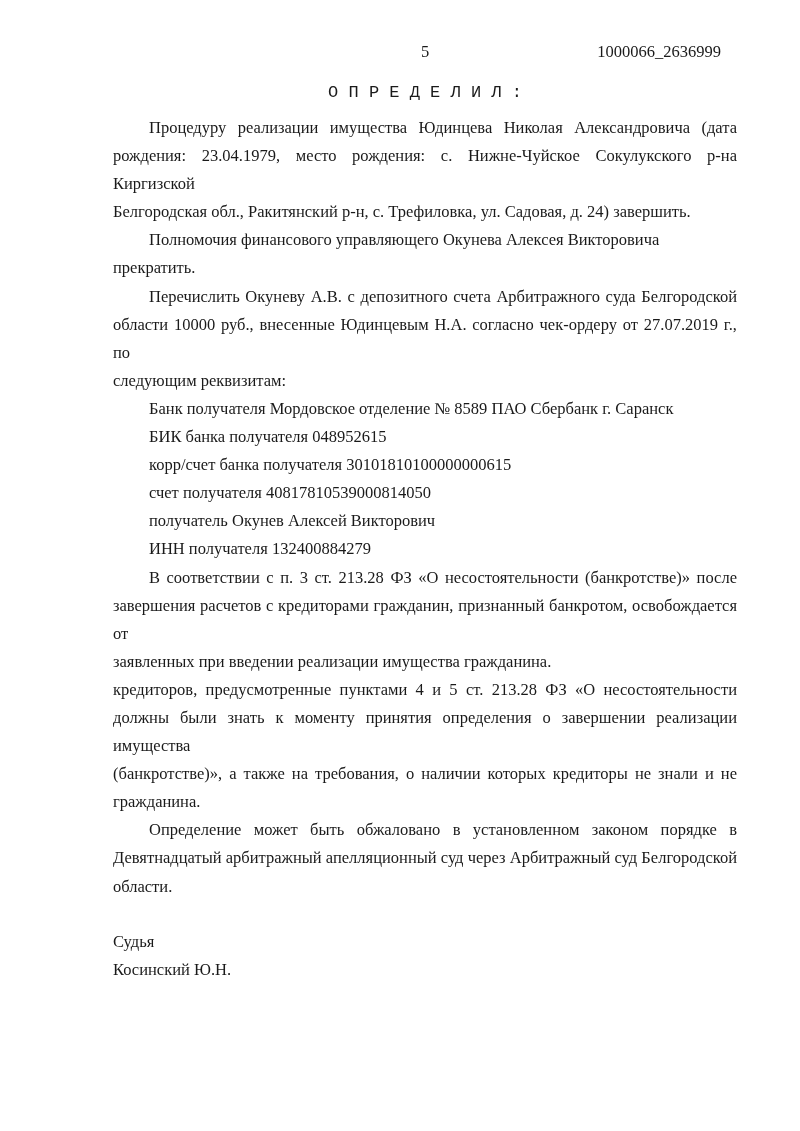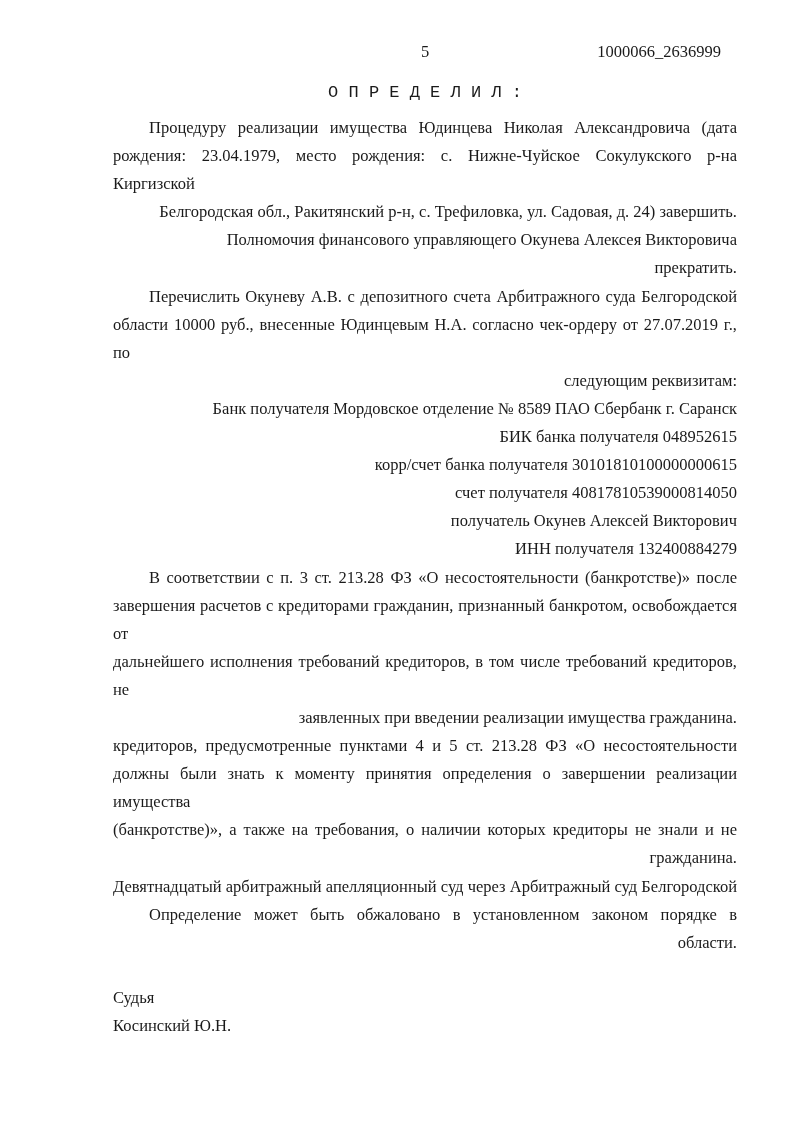--- a/index.html
+++ b/index.html
@@ -45,21 +45,21 @@
     line-height: 29px;
     font-family: Liberation Mono, monospace;
   }
   .para {
     margin: 0;
   }
   .line {
     font-size: 16.5px;
     line-height: 28.1px;
     white-space: normal;
-    text-align: right;
+    text-align: left;
   }
   .j {
     text-align: justify;
     text-align-last: justify;
   }
   .indent {
     text-indent: 36px;
   }
   .signature {
     display: flex;
@@ -105,34 +105,33 @@
       <div class="line indent">БИК банка получателя 048952615</div>
       <div class="line indent">корр/счет банка получателя 30101810100000000615</div>
       <div class="line indent">счет получателя 40817810539000814050</div>
       <div class="line indent">получатель Окунев Алексей Викторович</div>
       <div class="line indent">ИНН получателя 132400884279</div>
     </div>
 
     <div class="para">
       <div class="line j indent">В соответствии с п. 3 ст. 213.28 ФЗ «О несостоятельности (банкротстве)» после</div>
       <div class="line j">завершения расчетов с кредиторами гражданин, признанный банкротом, освобождается от</div>
-      <div class="line j">дальнейшего исполнения требований кредиторов, в том числе требований кредиторов, не</div>
       <div class="line">заявленных при введении реализации имущества гражданина.</div>
     </div>
 
     <div class="para">
       <div class="line j">кредиторов, предусмотренные пунктами 4 и 5 ст. 213.28 ФЗ «О несостоятельности</div>
       <div class="line j">должны были знать к моменту принятия определения о завершении реализации имущества</div>
       <div class="line j">(банкротстве)», а также на требования, о наличии которых кредиторы не знали и не</div>
       <div class="line">гражданина.</div>
     </div>
 
     <div class="para">
+      <div class="line j indent">Определение может быть обжаловано в установленном законом порядке в</div>
       <div class="line j">Девятнадцатый арбитражный апелляционный суд через Арбитражный суд Белгородской</div>
-      <div class="line j indent">Определение может быть обжаловано в установленном законом порядке в</div>
       <div class="line">области.</div>
     </div>
 
   </div>
 
   <div class="signature">
     <span>Судья</span>
     <span>Косинский Ю.Н.</span>
   </div>
 

